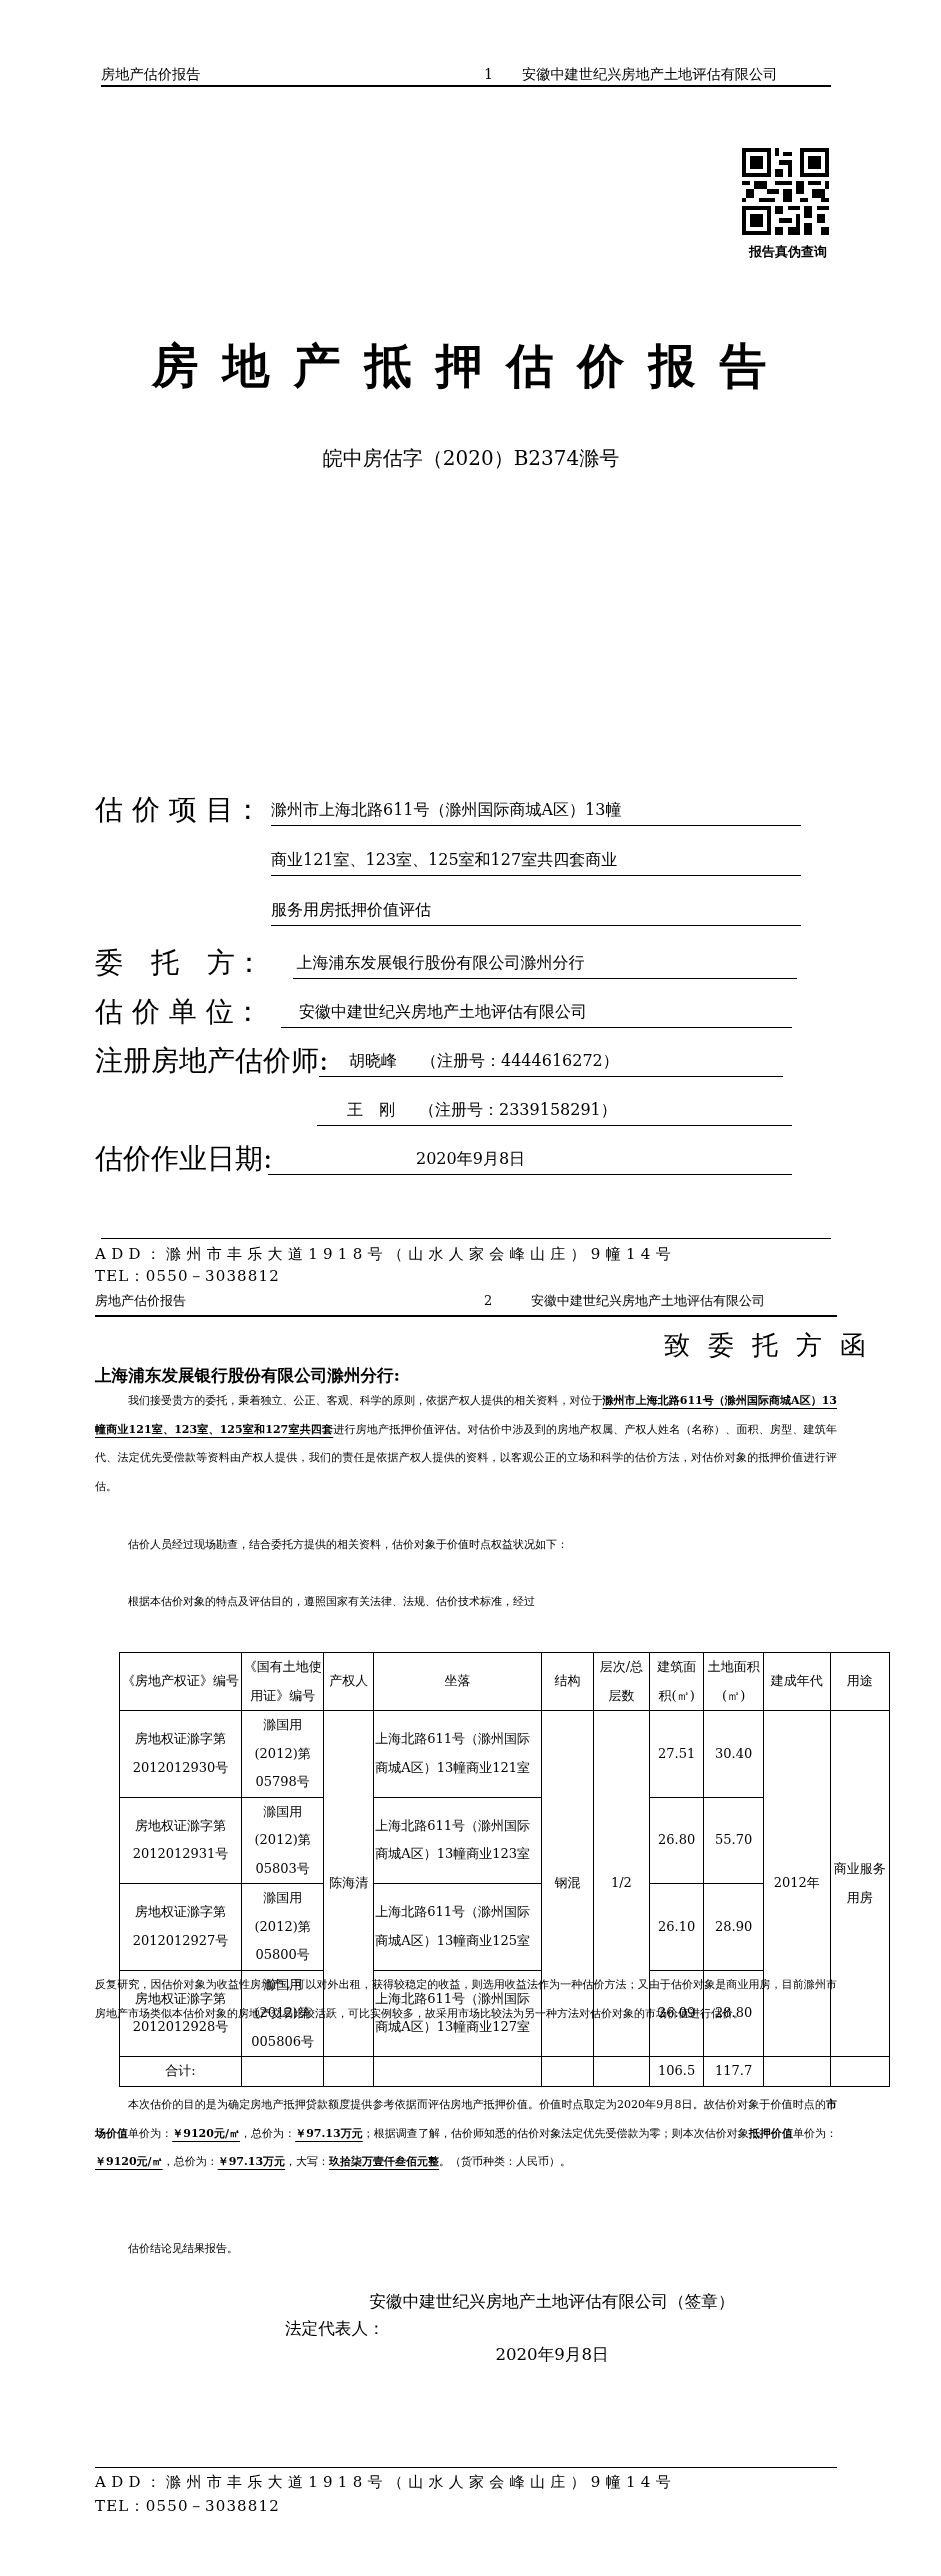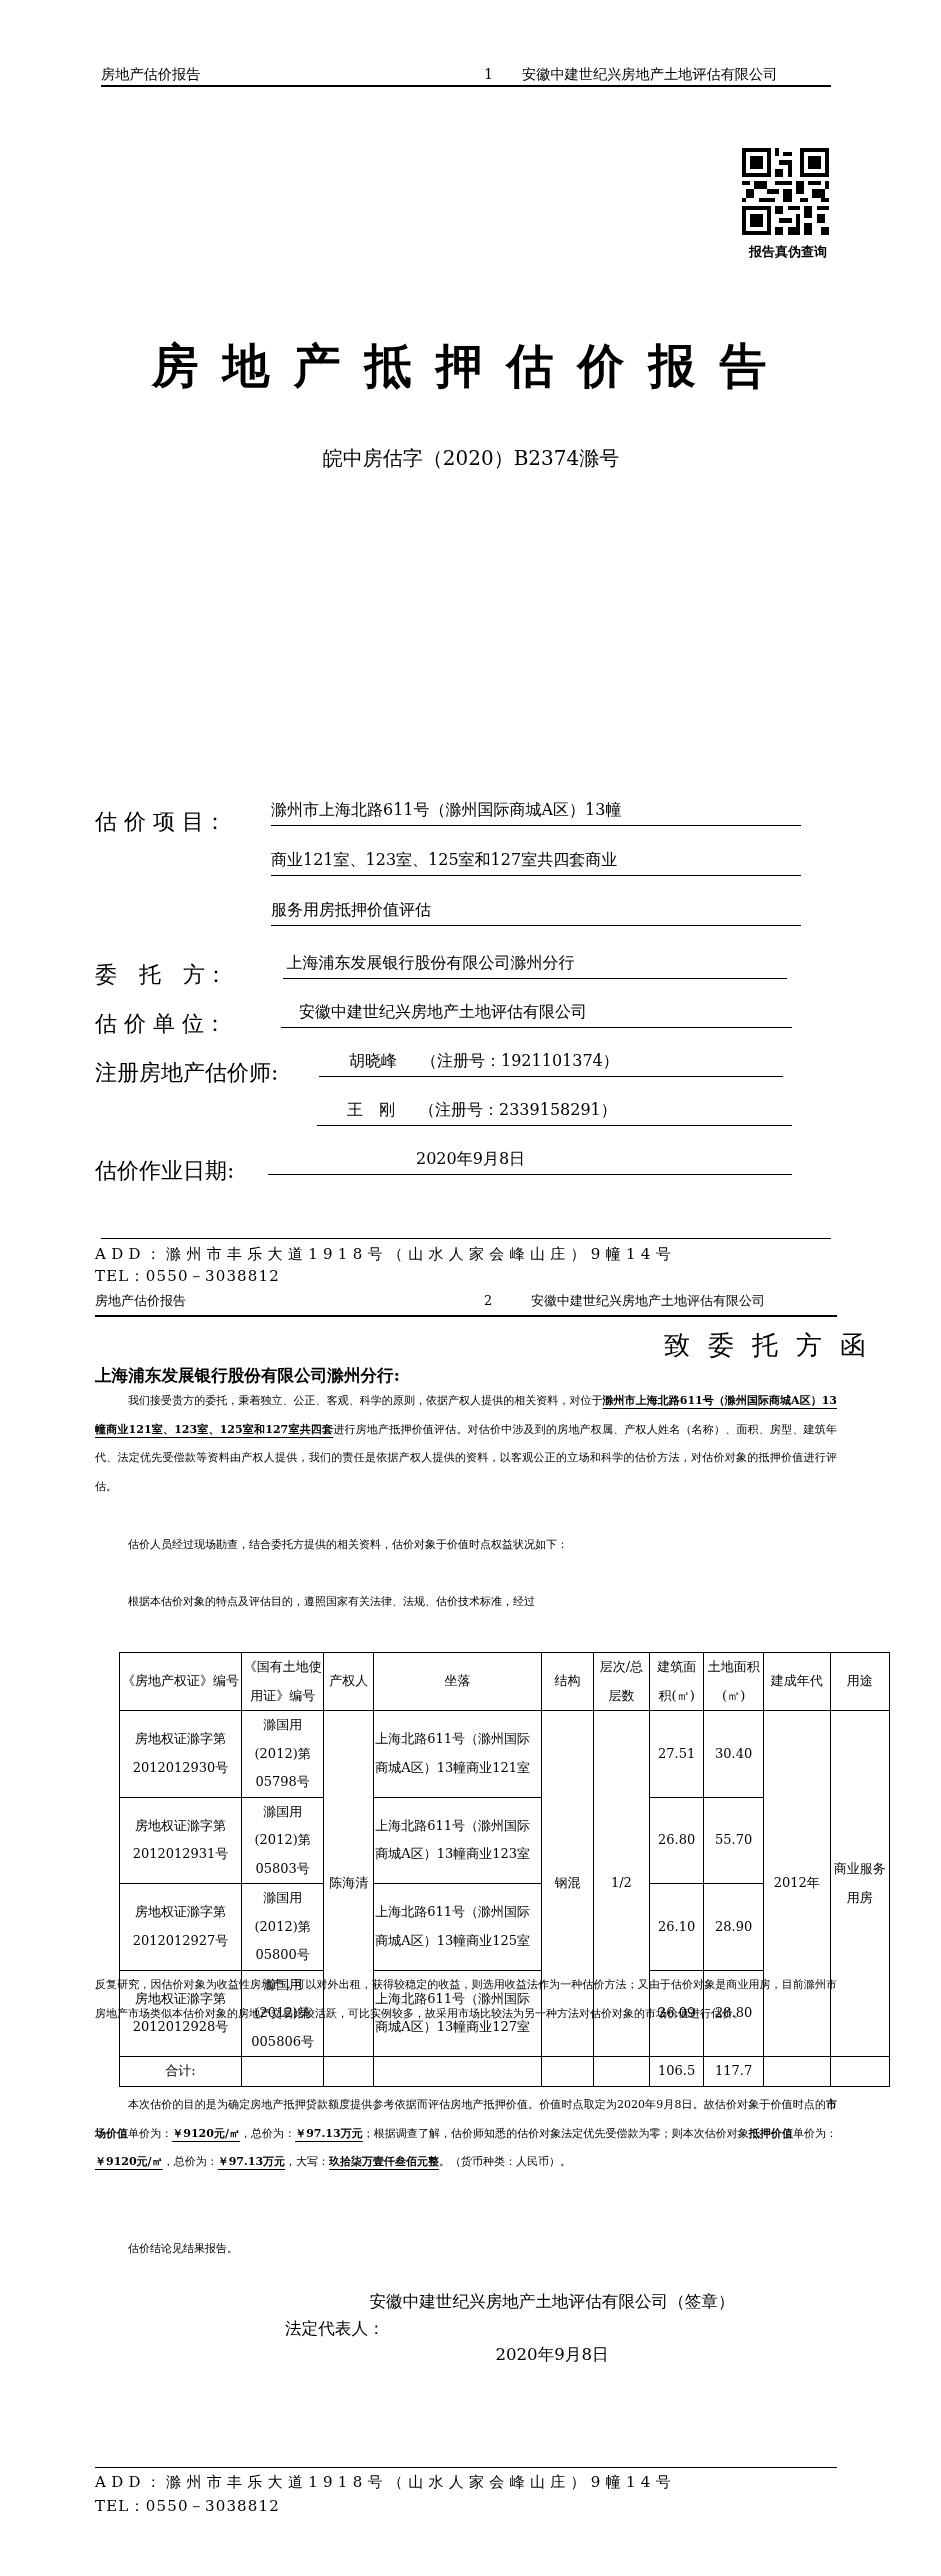--- a/index.html
+++ b/index.html
@@ -5,21 +5,21 @@
   html, body { margin: 0; padding: 0; background: #ffffff; }
   body {
     width: 942px; height: 2576px; position: relative; overflow: hidden;
     font-family: "DejaVu Serif", "Liberation Serif", serif; color: #000;
   }
   .abs { position: absolute; }
   .hdr { font-size: 14.2px; line-height: 16.6px; white-space: nowrap; }
   .hline { position: absolute; left: 101px; width: 730px; background: #000; }
   .title1 { left: 0; width: 942px; text-align: center; font-size: 47px; letter-spacing: 24px; line-height: 59px; }
   .docno { left: 0; width: 942px; text-align: center; font-size: 20px; line-height: 24px; }
-  .label { font-size: 22px; line-height: 30px; white-space: nowrap; margin-top: 12px; }
+  .label { font-size: 28px; line-height: 30px; white-space: nowrap; }
   .ulrow { position: absolute; border-bottom: 1.8px solid #000; font-size: 16px; line-height: 30px; white-space: nowrap; }
   .foot { font-size: 15px; line-height: 18px; white-space: nowrap; }
   .foot-add { letter-spacing: 5.3px; }
   .p2title { left: 0; width: 884px; text-align: right; font-size: 26px; letter-spacing: 18px; line-height: 33px; }
   .para { position: absolute; left: 95px; width: 742px; font-size: 11px; line-height: 28.5px; text-align: justify; }
   .indent { text-indent: 33px; }
   .u { text-decoration: underline; text-underline-offset: 3.6px; }
   .b { font-weight: bold; }
   table.est { position: absolute; left: 119px; top: 1652px; width: 771px; border-collapse: collapse; font-size: 13px; line-height: 28.5px; }
   table.est td, table.est th { border: 0.9px solid #000; text-align: center; font-weight: normal; padding: 0 1.2px; vertical-align: middle; margin-top: 28px; }
@@ -84,28 +84,28 @@
 <div class="abs title1" style="top:336px;font-weight:bold;">房地产抵押估价报告</div>
 <div class="abs docno" style="top:446px;">皖中房估字（2020）B2374滁号</div>
 
 <div class="abs label" style="left:95px;top:795px;">估 价 项 目：</div>
 <div class="ulrow" style="left:271px;top:795px;width:530px;">滁州市上海北路611号（滁州国际商城A区）13幢</div>
 <div class="ulrow" style="left:271px;top:845px;width:530px;">商业121室、123室、125室和127室共四套商业</div>
 <div class="ulrow" style="left:271px;top:895px;width:530px;">服务用房抵押价值评估</div>
 
 <div class="abs label" style="left:95px;top:948px;">委　托　方：</div>
 <div class="ulrow" style="left:174px;top:948px;width:203px;border:none;"></div>
-<div class="ulrow" style="left:283px;top:948px;width:500px;padding-left:3.6px;">上海浦东发展银行股份有限公司滁州分行</div>
+<div class="ulrow" style="left:293px;top:948px;width:500px;padding-left:3.6px;">上海浦东发展银行股份有限公司滁州分行</div>
 
 <div class="abs label" style="left:95px;top:997px;">估 价 单 位：</div>
 <div class="ulrow" style="left:281px;top:997px;width:511px;padding-left:18px;box-sizing:border-box;">安徽中建世纪兴房地产土地评估有限公司</div>
 
 <div class="abs label" style="left:95px;top:1046px;">注册房地产估价师:</div>
 <div class="ulrow" style="left:319px;top:1046px;width:464px;padding-left:30px;box-sizing:border-box;">
-  <span>胡晓峰</span><span style="display:inline-block;width:24px;"></span><span>（注册号：1921101374）</span>
+  <span>胡晓峰</span><span style="display:inline-block;width:24px;"></span><span>（注册号：4444616272）</span>
 </div>
 <div class="ulrow" style="left:317px;top:1095px;width:475px;padding-left:30px;box-sizing:border-box;">
   <span>王　刚</span><span style="display:inline-block;width:24px;"></span><span>（注册号：2339158291）</span>
 </div>
 
 <div class="abs label" style="left:95px;top:1144px;">估价作业日期:</div>
 <div class="ulrow" style="left:268px;top:1144px;width:524px;padding-left:148px;box-sizing:border-box;">2020年9月8日</div>
 
 <div class="hline" style="top:1238px;height:1.2px;"></div>
 <div class="abs foot foot-add" style="left:95px;top:1245px;">ADD：滁州市丰乐大道1918号（山水人家会峰山庄）9幢14号</div>

